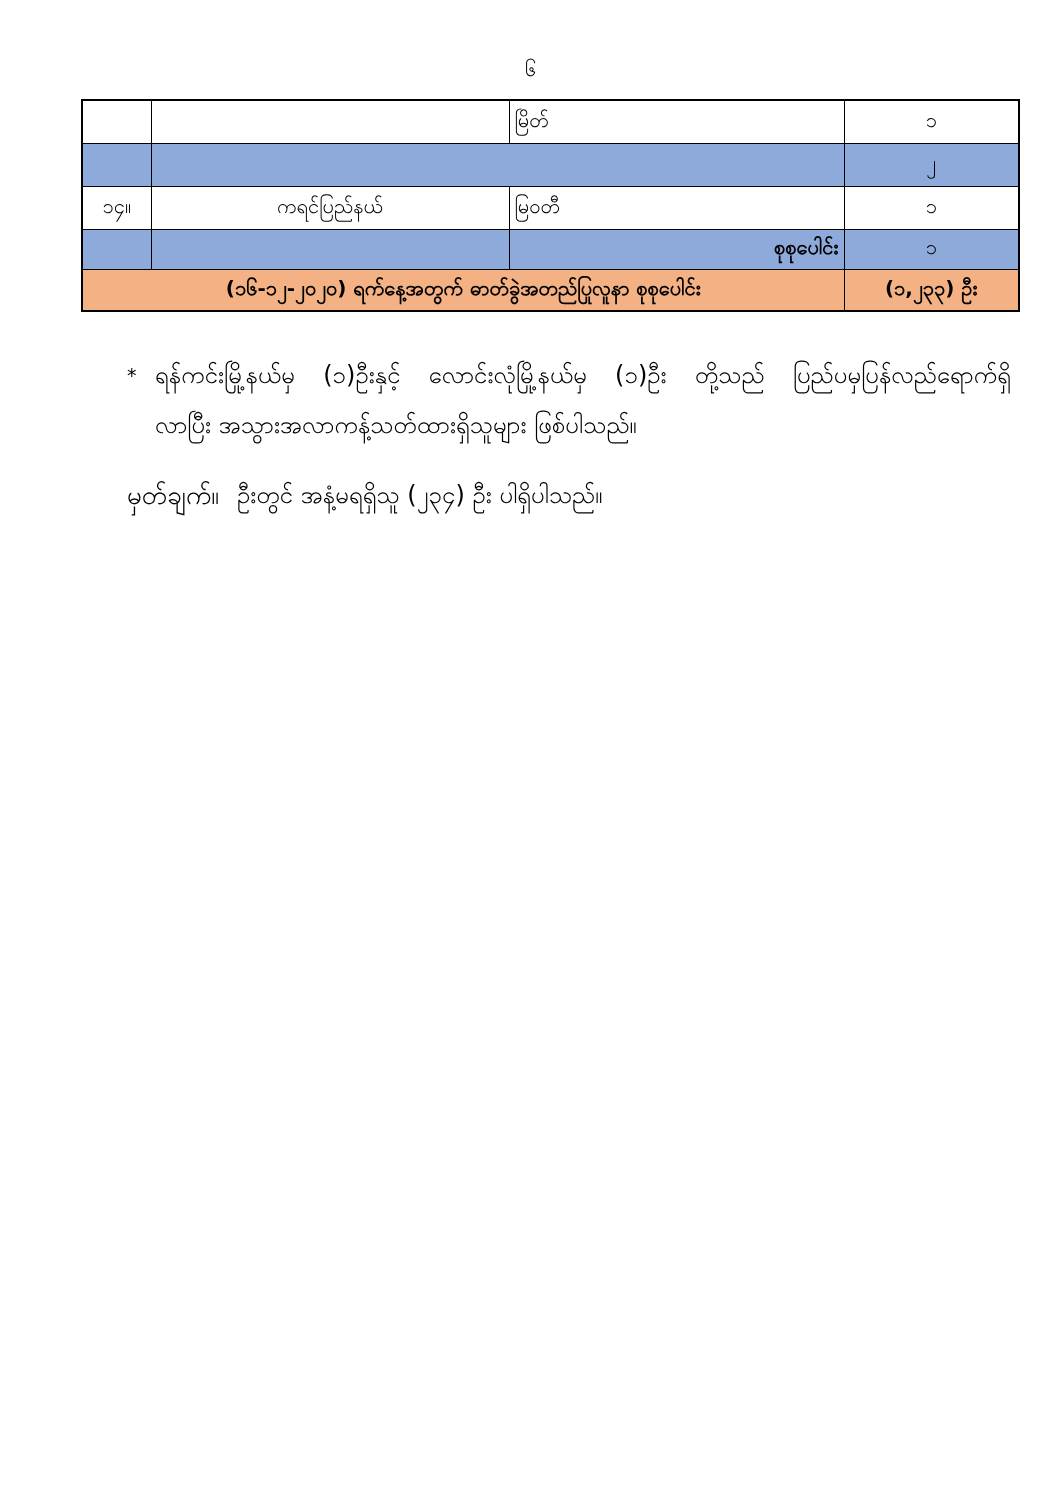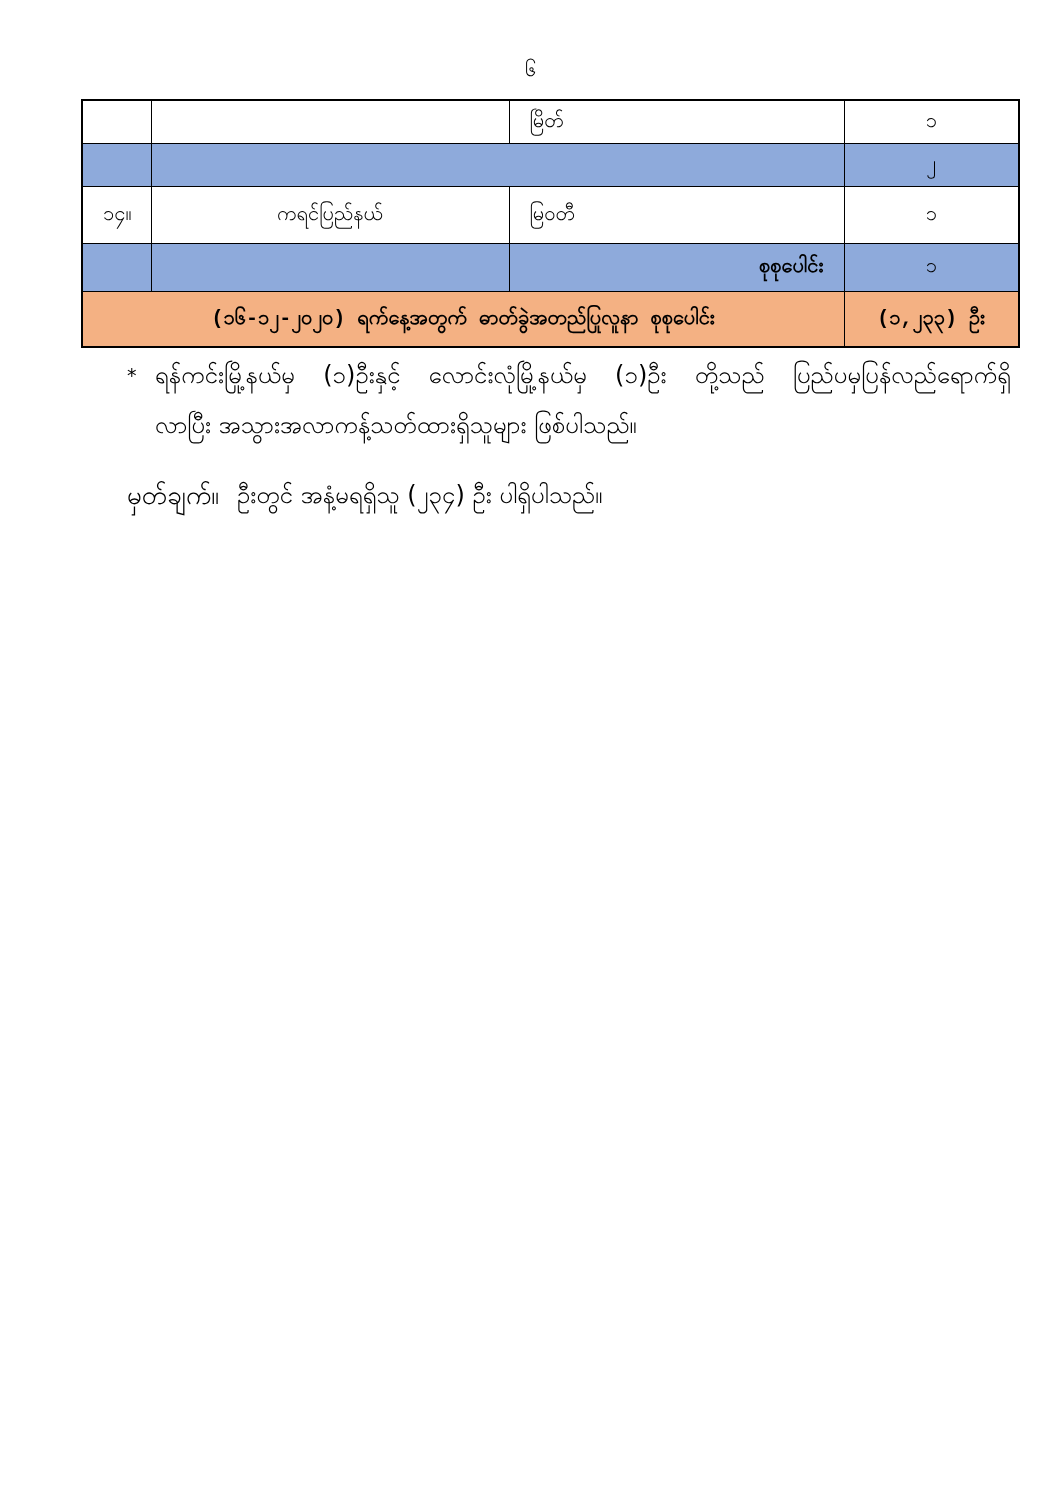--- a/index.html
+++ b/index.html
@@ -30,31 +30,30 @@
     left: 81px;
     top: 99px;
     width: 937px;
     border-collapse: collapse;
     table-layout: fixed;
     border: 2px solid #000000;
   }
   table.covid-table td {
     border: 1px solid #000000;
     font-size: 20px;
-    padding: 0 20px;
+    padding: 0 5px;
     vertical-align: middle;
     overflow: hidden;
     white-space: nowrap;
-    font-family: Liberation Mono, monospace;
   }
   tr.r1 { height: 43px; }
   tr.r2 { height: 43px; }
-  tr.r3 { height: 57px; }
-  tr.r4 { height: 48px; }
-  tr.r5 { height: 56px; }
+  tr.r3 { height: 43px; }
+  tr.r4 { height: 40px; }
+  tr.r5 { height: 42px; }
   .row-blue td   { background: #8EAADB; }
   .row-orange td { background: #F4B183; }
   td.c-no    { text-align: center; }
   td.c-reg   { text-align: center; }
   td.c-town  { text-align: left; }
   td.c-cnt   { text-align: center; }
   td.c-total-label { text-align: right; font-weight: bold; }
   td.c-grand-label { text-align: center; font-weight: bold; }
   td.c-grand-count { text-align: center; font-weight: bold; }
   .para {

